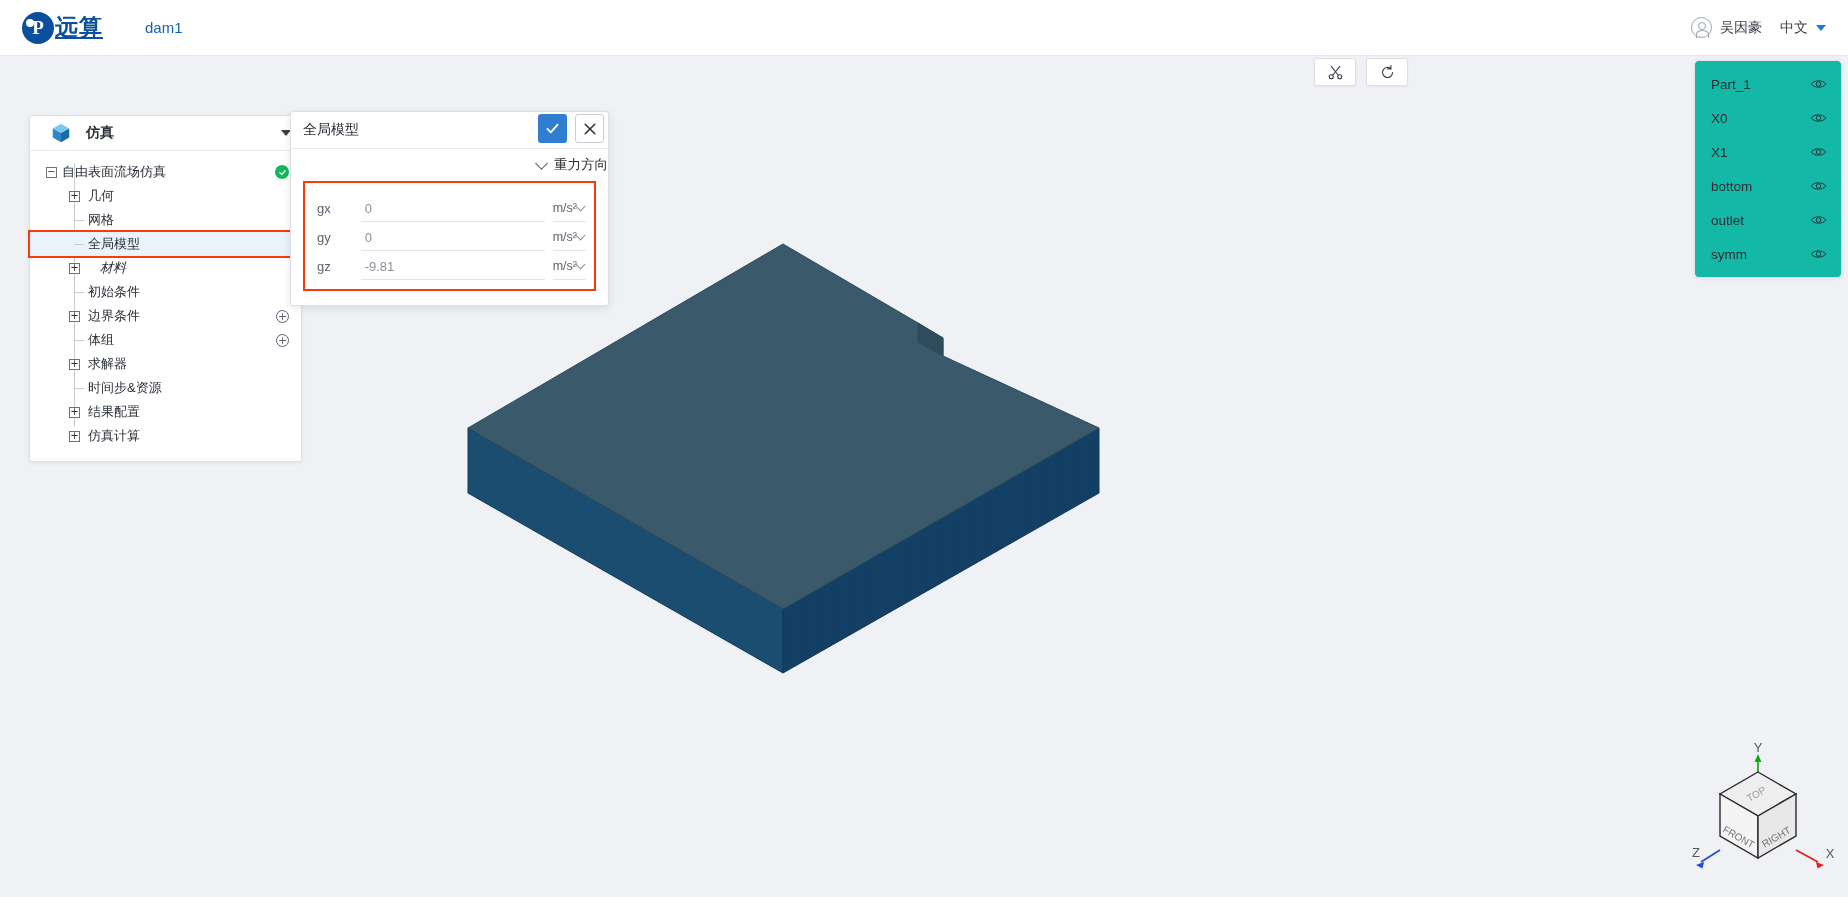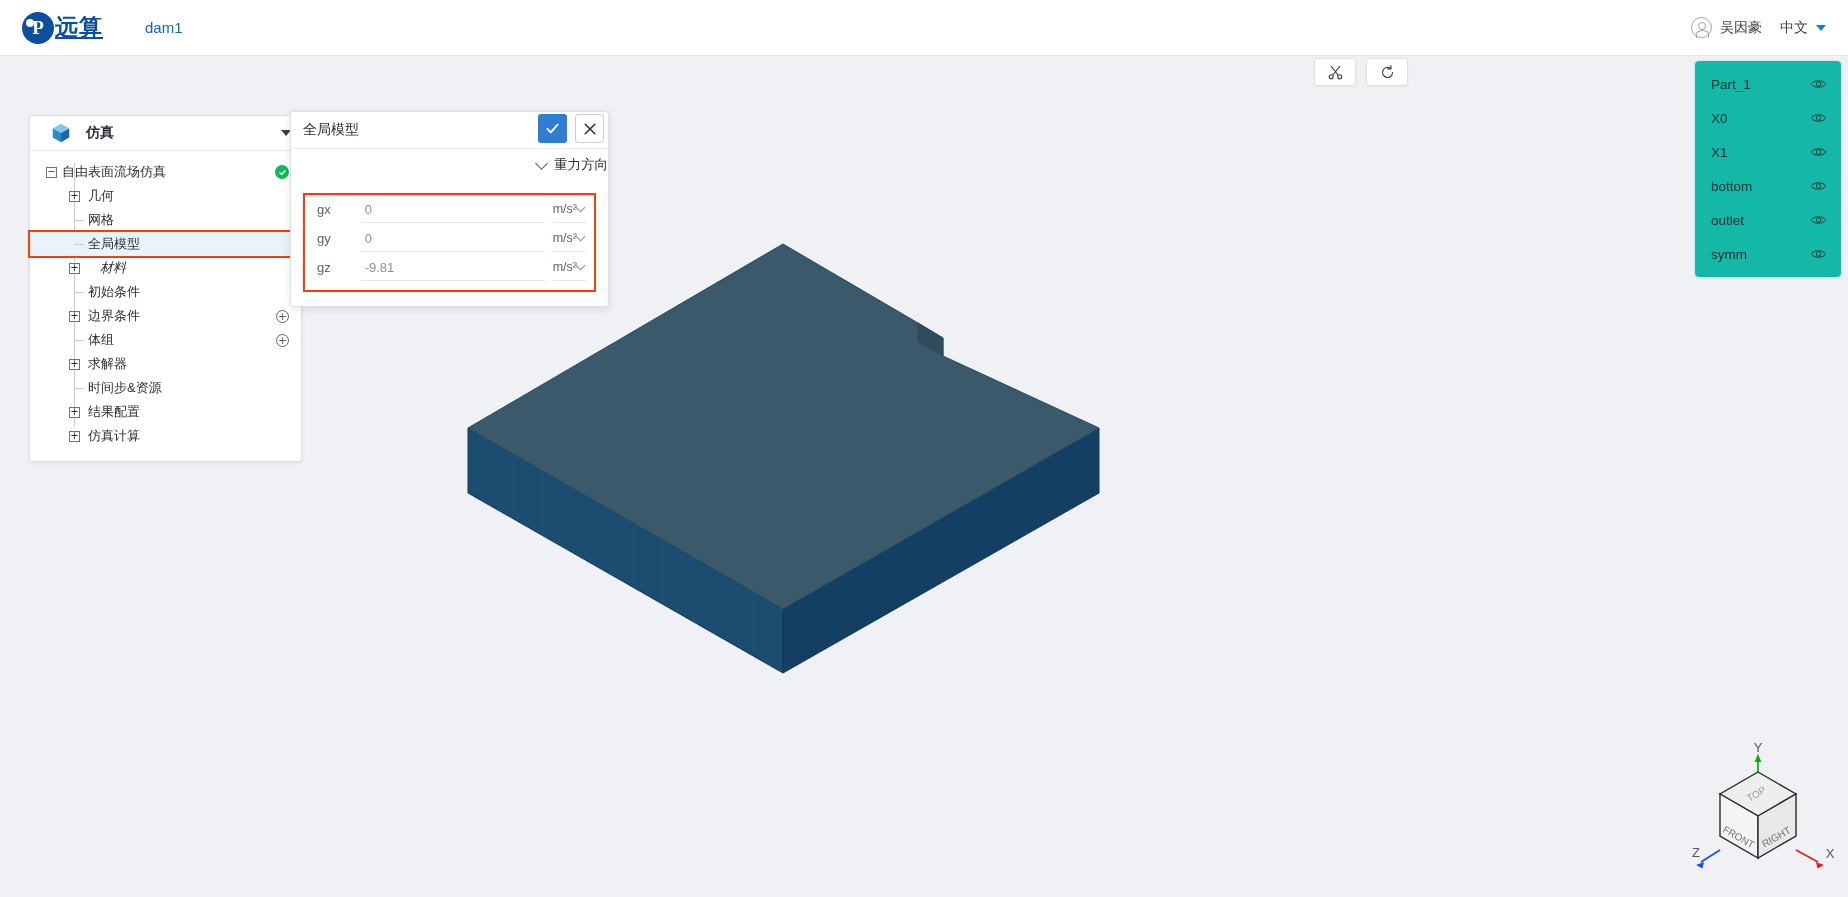--- a/index.html
+++ b/index.html
@@ -185,23 +185,23 @@
   }
   .sec-chevron {
     width: 9px; height: 9px;
     border-right: 1.4px solid #4a4f57;
     border-bottom: 1.4px solid #4a4f57;
     transform: rotate(45deg);
     margin-right: 8px; margin-top: -4px;
   }
 
   #gravity-fields {
-    margin: 12px 12px 14px 12px;
+    margin: 0 12px 14px 12px;
     border: 2px solid #f73b0c;
-    padding: 0 0 8px 0;
+    padding: 11px 0 8px 0;
   }
   .field-row {
     height: 29px; display: flex; align-items: center;
     padding: 0 8px 0 12px;
   }
   .field-label {
     width: 118px; font-size: 13px; color: #5b6270;
   }
   .field-input {
     flex: 1; height: 26px;

